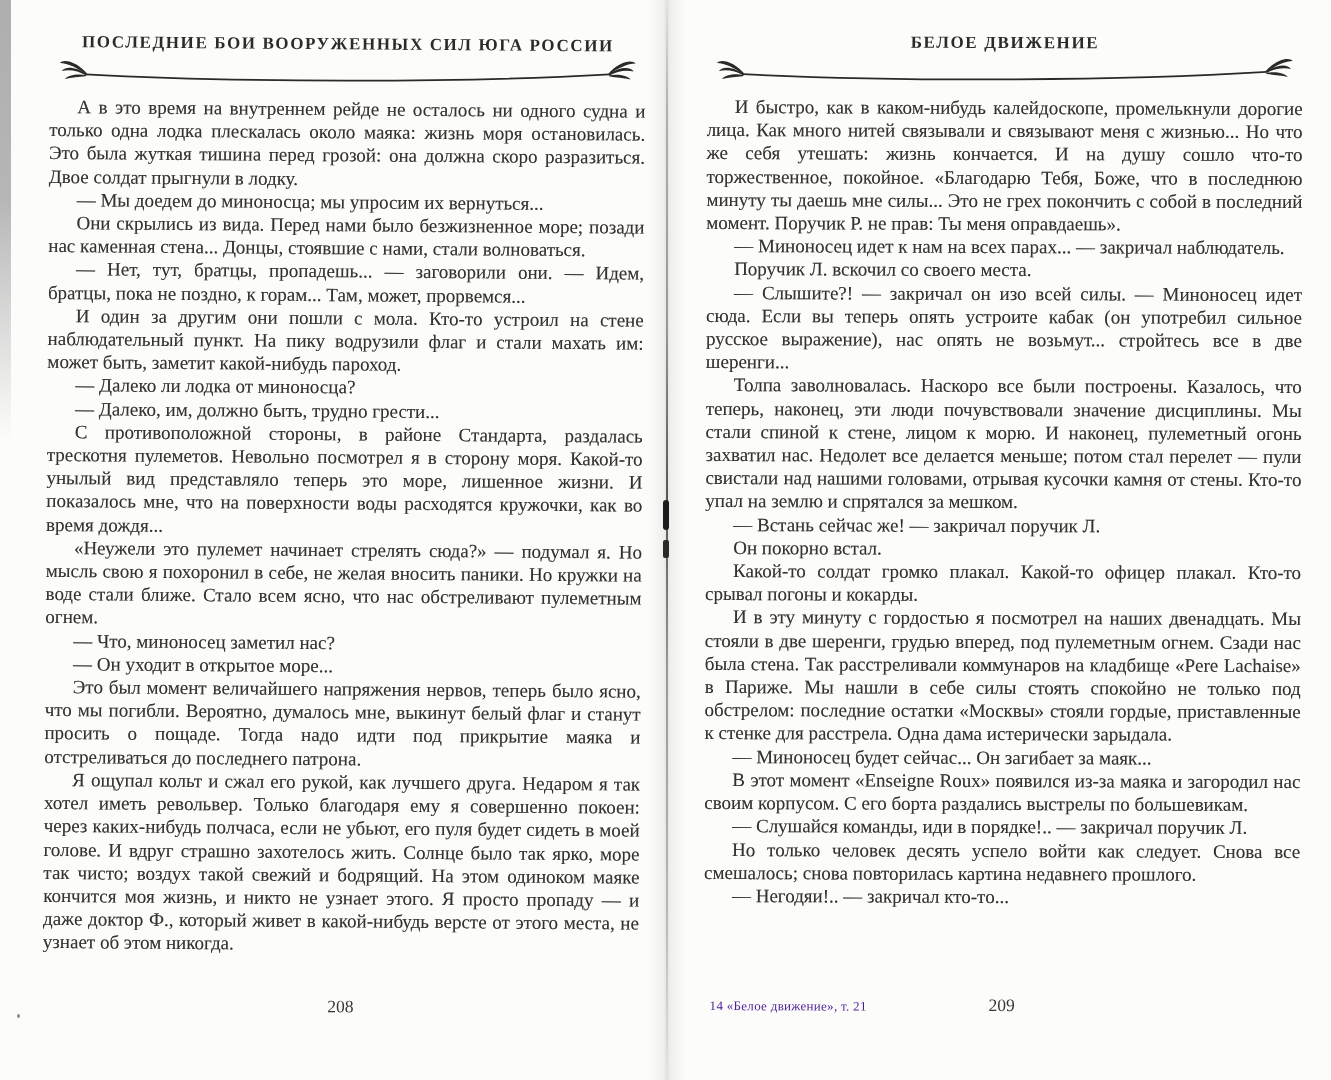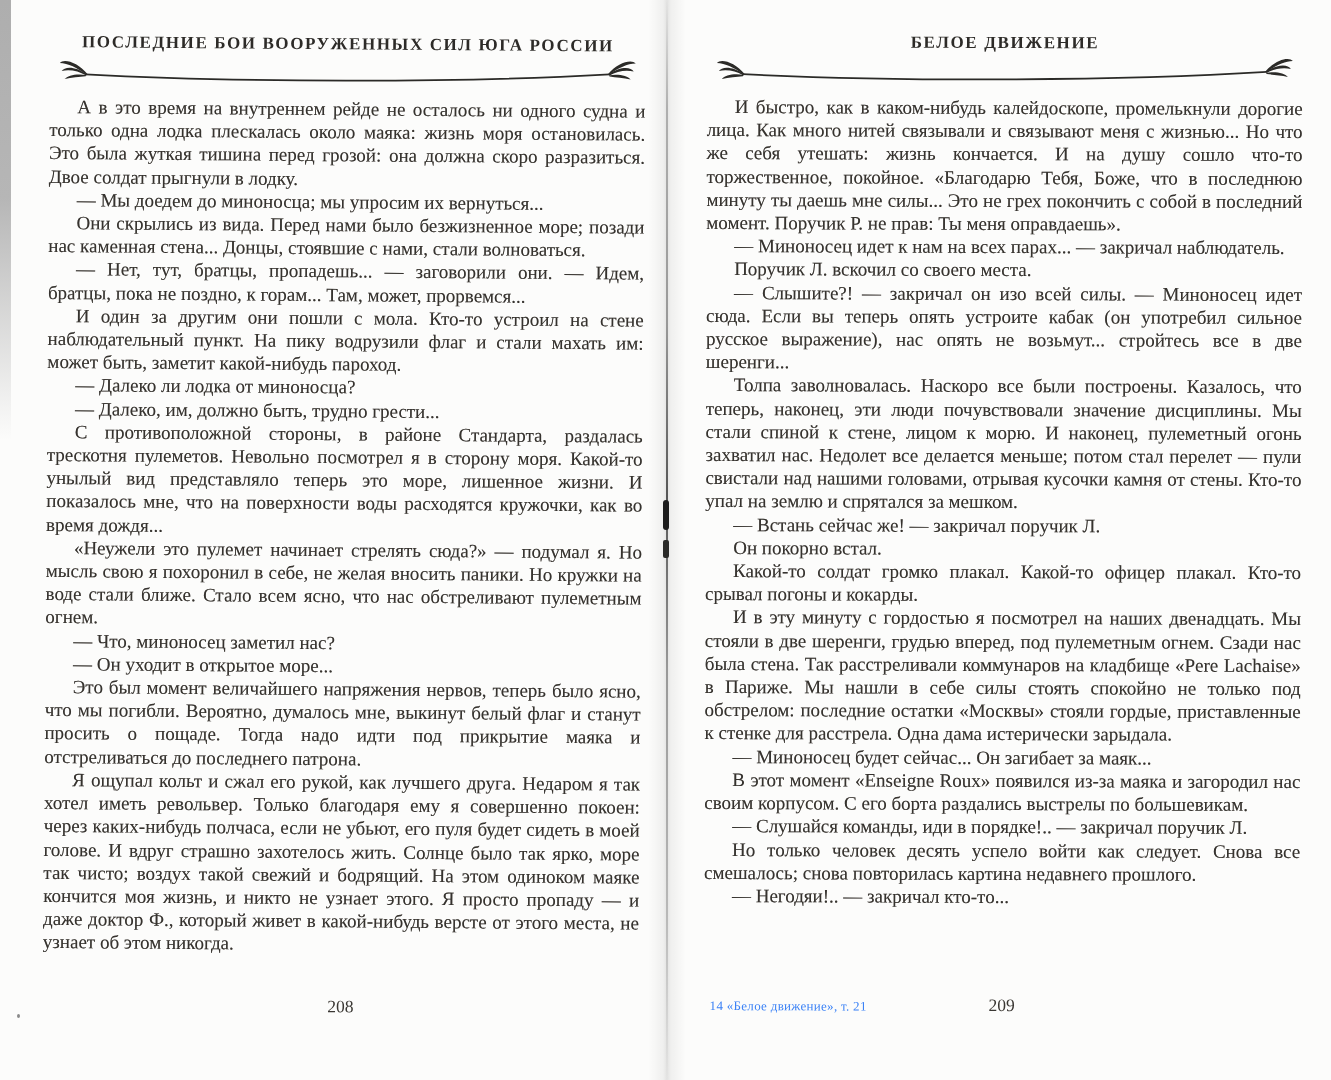--- a/index.html
+++ b/index.html
@@ -65,21 +65,21 @@
     text-shadow:0 0 0.5px rgba(70,64,58,0.45);
   }
   .body-text p { margin:0; text-indent:28px; }
 
   .page-number {
     position:absolute; left:0; top:962px; width:100%;
     text-align:center; font-size:17.5px; color:#3a3733;
   }
   .footer-note {
     position:absolute; left:6px; top:966px;
-    font-size:13px; color:#3b82f6; letter-spacing:0.3px;
+    font-size:13px; color:#4c1d95; letter-spacing:0.3px;
   }
 </style>
 </head>
 <body>
 
 <div class="photo-edge-left"></div>
 <div class="speck"></div>
 <div class="gutter-shadow"></div>
 <div class="gutter-line"></div>
 <div class="gutter-blob-1"></div>

